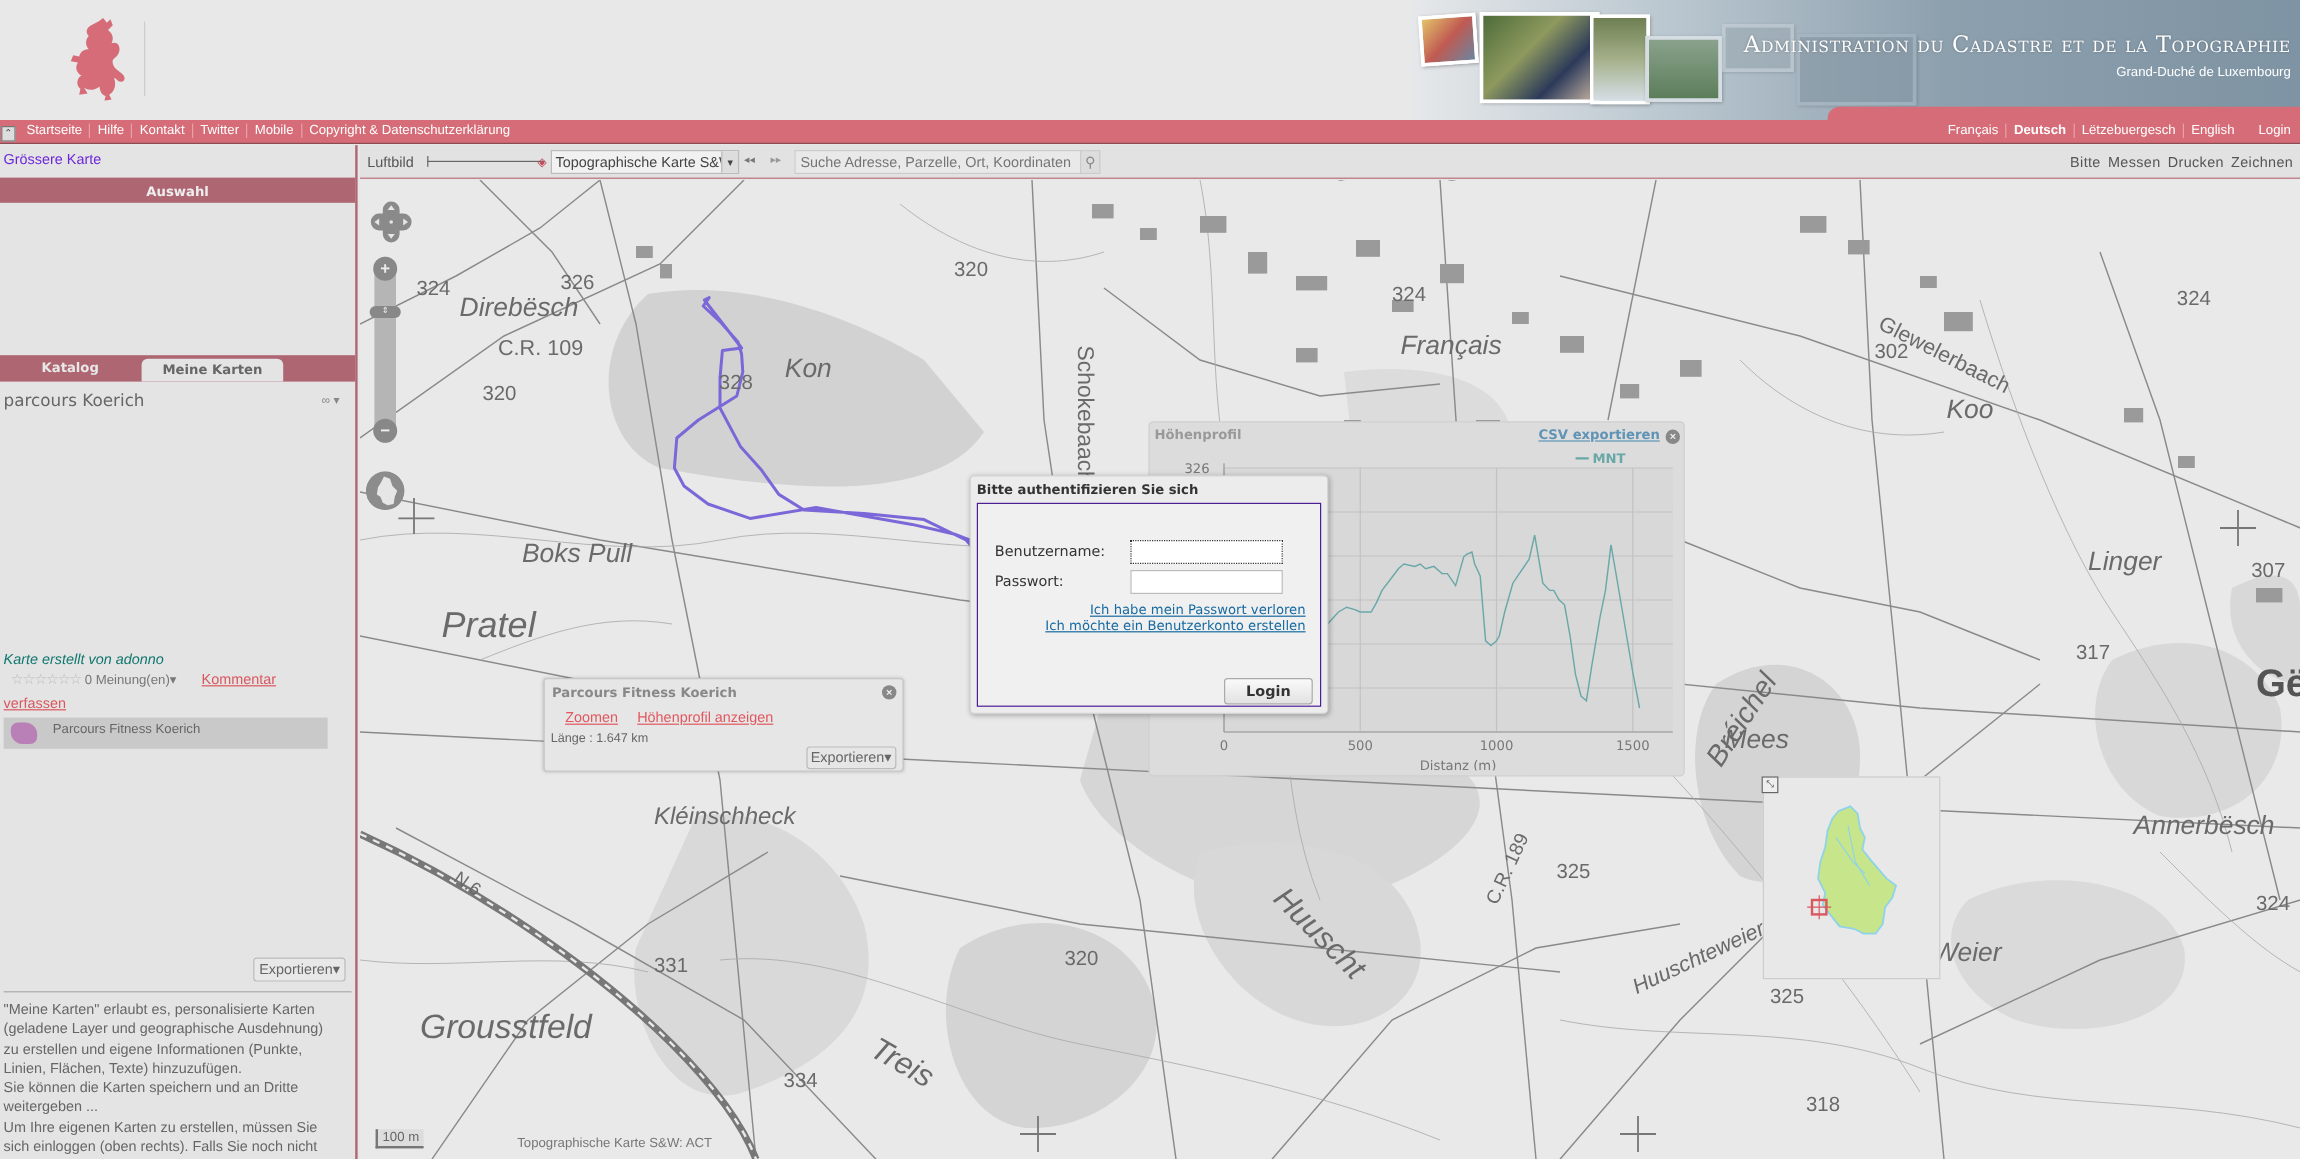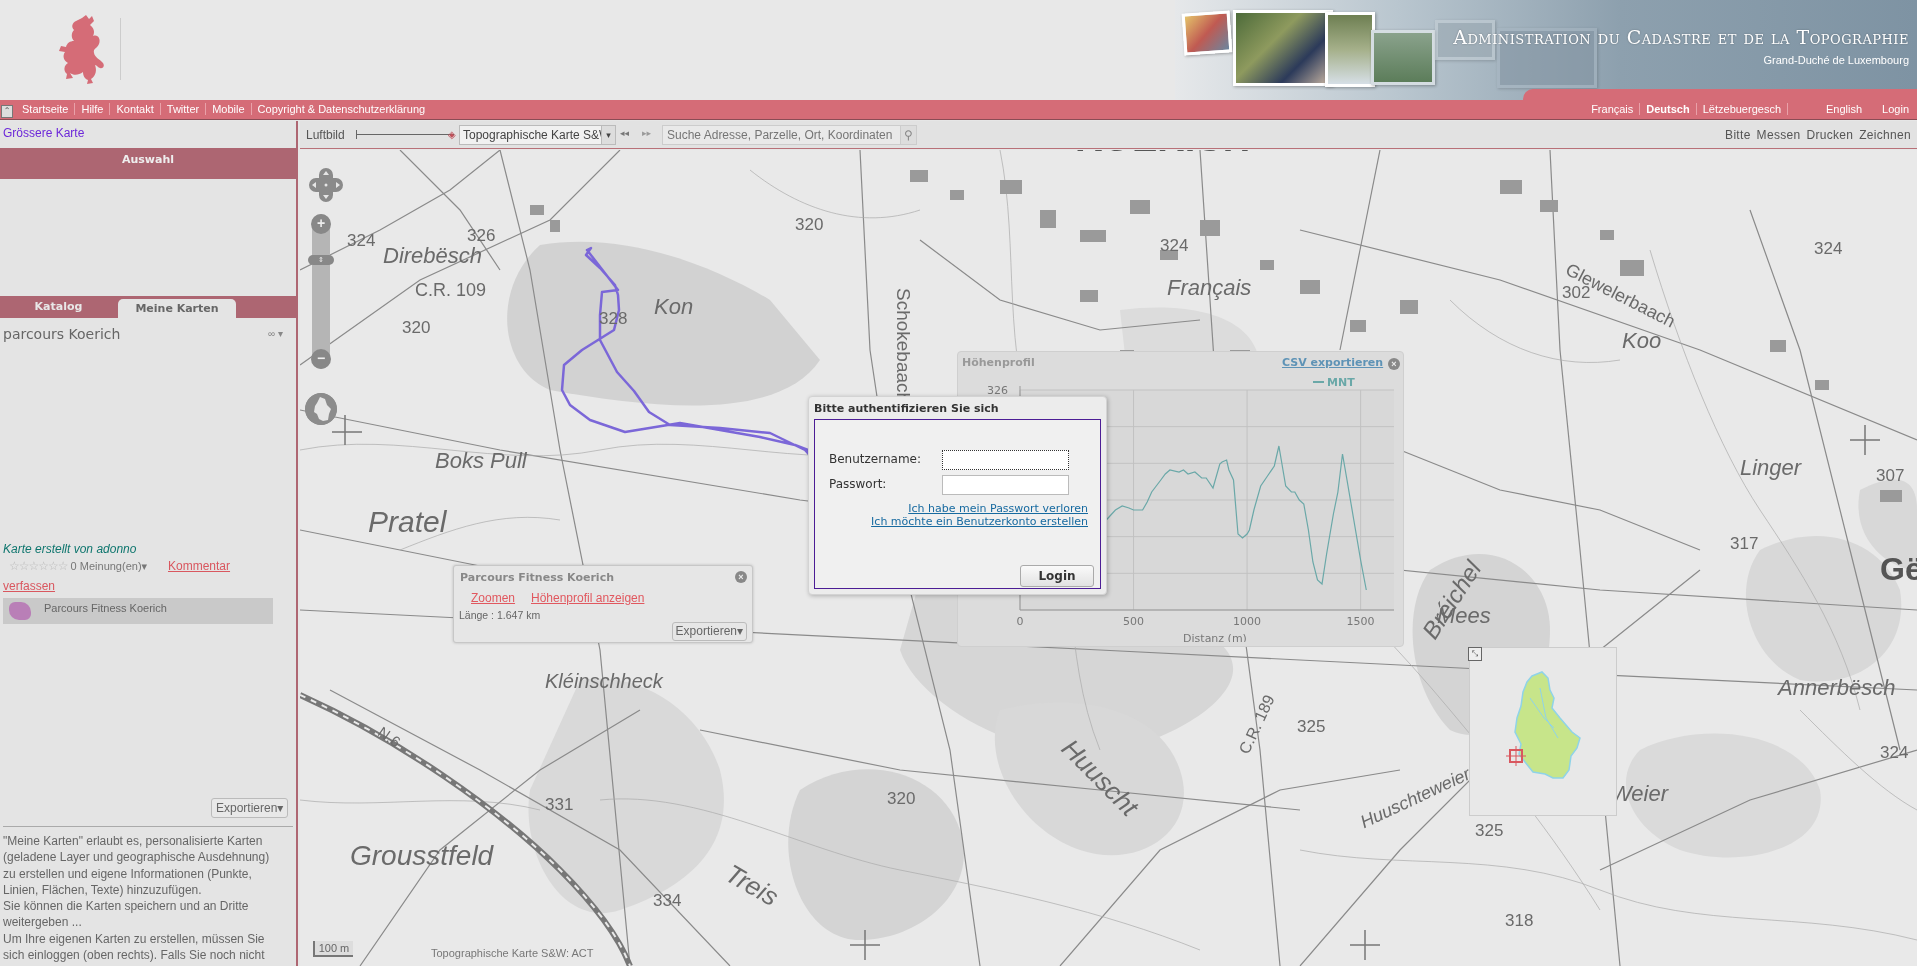--- a/index.html
+++ b/index.html
@@ -22,21 +22,21 @@
     #navbar .collapse { position: absolute; left: 1px; top: 5px; width: 12px; height: 13px; border: 1px solid #777; background: #ddd; font-size: 8px; line-height: 10px; text-align: center; color: #444; }
     .navlinks { position: absolute; top: 3px; display: flex; color: #fff; font-size: 11px; }
     .navlinks span { padding: 0 6px; border-right: 1px solid #e9a1a9; }
     .navlinks span:last-child { border-right: none; }
     #nav-left { left: 16px; }
     #nav-right { right: 2px; }
     #nav-right .active { font-weight: bold; }
     
     #leftpanel { position: absolute; left: 0; top: 121px; width: 298px; height: 845px; background: #e4e4e4; border-right: 2px solid #ae6672; }
     #bigger-map { position: absolute; left: 3px; top: 5px; font-size: 12px; color: #6d28d9; }
-    #auswahl { position: absolute; left: 0; top: 27px; width: 296px; height: 31px; background: #ad6672; color: #eee; font-weight: bold; font-size: 11px; text-align: center; line-height: 24px; font-family: "DejaVu Sans", sans-serif; }
+    #auswahl { position: absolute; left: 0; top: 27px; width: 296px; height: 21px; background: #ad6672; color: #eee; font-weight: bold; font-size: 11px; text-align: center; line-height: 24px; font-family: "DejaVu Sans", sans-serif; }
     #tabs { position: absolute; left: 0; top: 175px; width: 296px; height: 22px; background: #ad6672; }
     .tab { position: absolute; top: 0; height: 22px; line-height: 22px; font-size: 11px; font-weight: bold; text-align: center; font-family: "DejaVu Sans", sans-serif; }
     #tab-katalog { left: 0; width: 117px; color: #e8e8e8; }
     #tab-meine { left: 118px; width: 118px; background: #e4e4e4; color: #666; border-radius: 5px 5px 0 0; top: 3px; height: 19px; line-height: 19px; }
     #map-title { position: absolute; left: 3px; top: 205px; font-size: 14px; color: #666; font-weight: bold; font-family: "DejaVu Sans", sans-serif; font-weight: normal; }
     #map-options { position: absolute; left: 268px; top: 207px; font-size: 10px; color: #888; }
     #created-by { position: absolute; left: 3px; top: 421px; font-style: italic; font-size: 12px; color: #0f766e; }
     #rating { position: absolute; left: 9px; top: 438px; font-size: 11px; color: #777; }
     #rating .stars { color: #bbb; letter-spacing: -1px; font-size: 12px; }
     #comment-link { position: absolute; left: 168px; top: 438px; color: #d9575f; text-decoration: underline; font-size: 12px; }
@@ -133,21 +133,21 @@
     <span>Hilfe</span>
     <span>Kontakt</span>
     <span>Twitter</span>
     <span>Mobile</span>
     <span>Copyright &amp; Datenschutzerklärung</span>
   </div>
   <div id="nav-right" class="navlinks">
     <span>Français</span>
     <span class="active">Deutsch</span>
     <span>Lëtzebuergesch</span>
-    <span style="border-right:none;padding-right:14px;margin-left:32px;">English</span>
+    <span style="border-right:none;padding-right:14px;">English</span>
     <span>Login</span>
   </div>
 </div>
 
 <div id="leftpanel">
   <div id="bigger-map">Grössere Karte</div>
   <div id="auswahl">Auswahl</div>
   <div id="tabs">
     <div id="tab-katalog" class="tab">Katalog</div>
     <div id="tab-meine" class="tab">Meine Karten</div>

